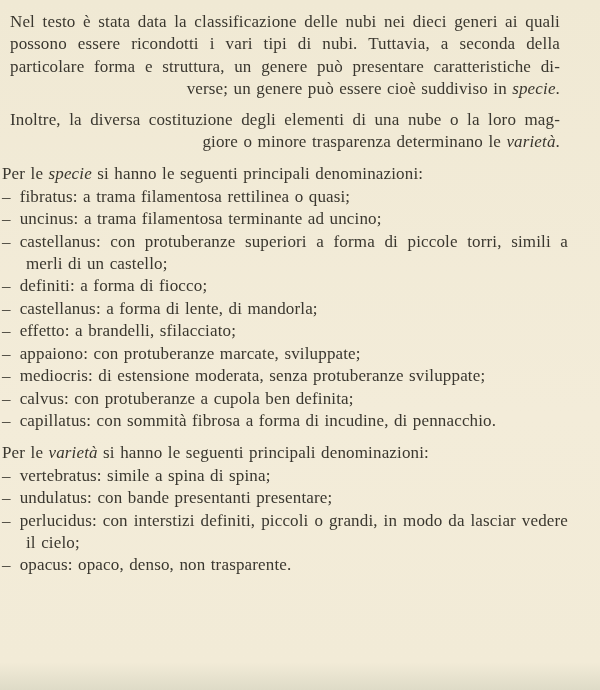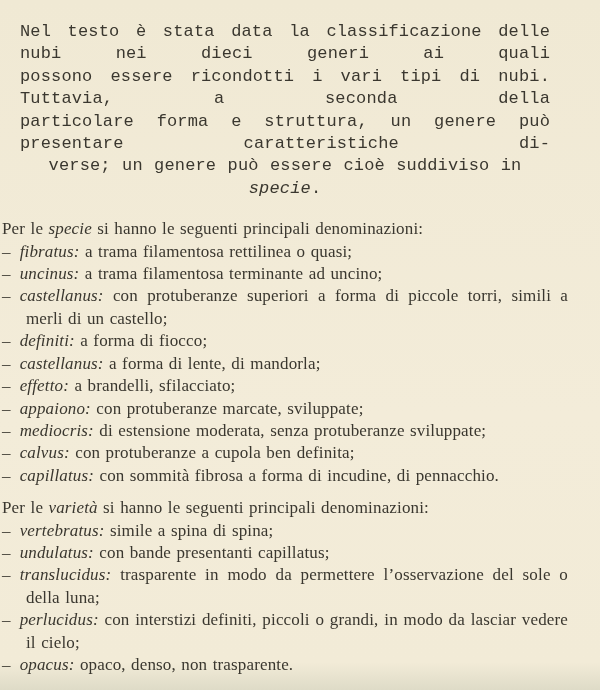--- a/index.html
+++ b/index.html
@@ -15,32 +15,32 @@
     font-size: 17px;
     color: #3a372f;
     letter-spacing: 0.15px;
     word-spacing: 1px;
   }
   .page {
     box-sizing: border-box;
     width: 600px;
     padding: 3px 32px 0 2px;
   }
-  .para { margin: 18px; font-family: Liberation Mono, monospace; }
+  .para { margin: 8px; }
   .line {
     line-height: 22.4px;
     white-space: nowrap;
   }
   .jline {
     text-align: justify;
     text-align-last: justify;
     white-space: normal;
   }
   .lastline {
-    text-align: center;
+    text-align: right;
     white-space: normal;
   }
   p.heading {
     margin: 10px 0 0 0;
     line-height: 22.4px;
   }
   ul.term-list {
     list-style: none;
     margin: 0;
     padding: 0;
@@ -49,32 +49,36 @@
     padding-left: 24px;
     text-indent: -24px;
     line-height: 22.4px;
     text-align: justify;
   }
   .dash {
     display: inline;
     padding-right: 9px;
     font-style: normal;
   }
-  .name { font-style: italic; }
+  .name { }
   i { font-style: italic; }
 </style>
 </head>
 <body>
 
 <div class="page">
   <div class="para">
       <div class="line jline">Nel testo è stata data la classificazione delle nubi nei dieci generi ai quali</div>
       <div class="line jline">possono essere ricondotti i vari tipi di nubi. Tuttavia, a seconda della</div>
       <div class="line jline">particolare forma e struttura, un genere può presentare caratteristiche di-</div>
       <div class="line lastline">verse; un genere può essere cioè suddiviso in <i>specie</i>.</div>
+    </div>
+  <div class="para">
+      <div class="line jline">Inoltre, la diversa costituzione degli elementi di una nube o la loro mag-</div>
+      <div class="line lastline">giore o minore trasparenza determinano le <i>varietà</i>.</div>
     </div>
 
   <p class="heading">Per le <i>specie</i> si hanno le seguenti principali denominazioni:</p>
   <ul class="term-list">
   <li><span class="dash">–</span><span class="name">fibratus:</span> <span class="desc">a trama filamentosa rettilinea o quasi;</span></li>
 
   <li><span class="dash">–</span><span class="name">uncinus:</span> <span class="desc">a trama filamentosa terminante ad uncino;</span></li>
 
   <li><span class="dash">–</span><span class="name">castellanus:</span> <span class="desc">con protuberanze superiori a forma di piccole torri, simili a merli di un castello;</span></li>
 
@@ -92,21 +96,20 @@
   <li><span class="dash">–</span><span class="name">calvus:</span> <span class="desc">con protuberanze a cupola ben definita;</span></li>
 
   <li><span class="dash">–</span><span class="name">capillatus:</span> <span class="desc">con sommità fibrosa a forma di incudine, di pennacchio.</span></li>
 </ul>
 
   <p class="heading">Per le <i>varietà</i> si hanno le seguenti principali denominazioni:</p>
   <ul class="term-list">
 
   <li><span class="dash">–</span><span class="name">vertebratus:</span> <span class="desc">simile a spina di spina;</span></li>
 
-  <li><span class="dash">–</span><span class="name">undulatus:</span> <span class="desc">con bande presentanti capillatus;</span></li>
+  <li><span class="dash">–</span><span class="name">undulatus:</span> <span class="desc">con bande presentanti presentare;</span></li>
 
-  <li><span class="dash">–</span><span class="name">translucidus:</span> <span class="desc">trasparente in modo da permettere l’osservazione del sole o della luna;</span></li>
 
   <li><span class="dash">–</span><span class="name">perlucidus:</span> <span class="desc">con interstizi definiti, piccoli o grandi, in modo da lasciar vedere il cielo;</span></li>
 
   <li><span class="dash">–</span><span class="name">opacus:</span> <span class="desc">opaco, denso, non trasparente.</span></li>
 </ul>
 </div>
 
 </body></html>

